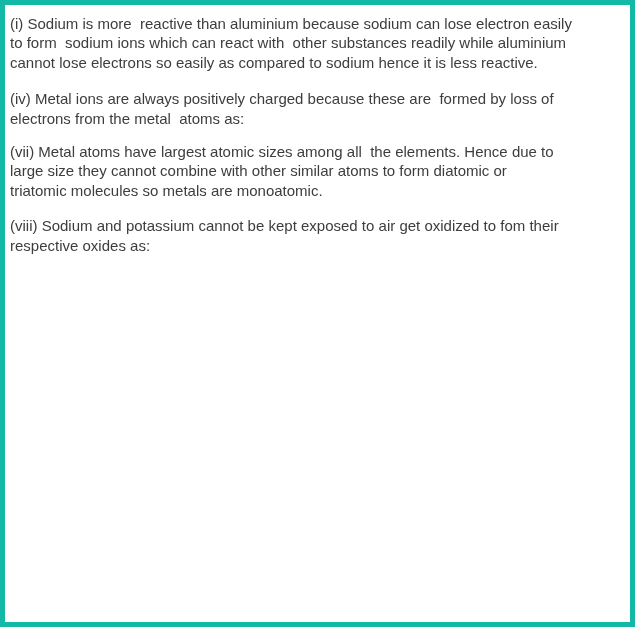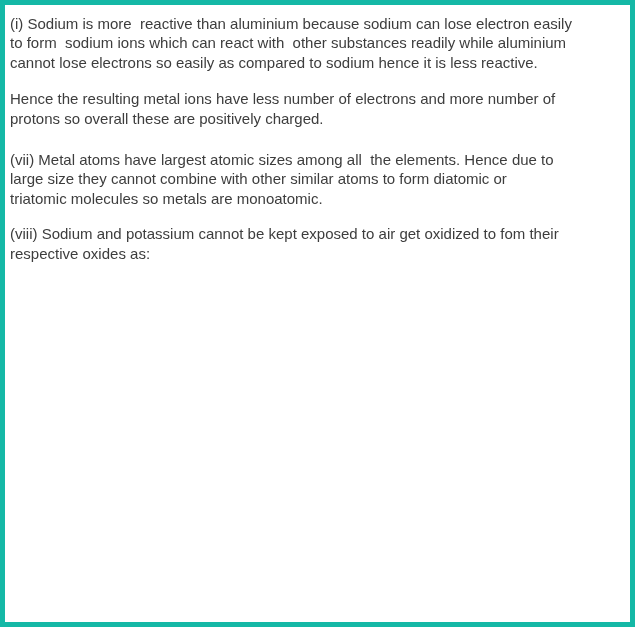--- a/index.html
+++ b/index.html
@@ -36,20 +36,20 @@
   .m-i { margin-bottom: 16px; }
   .m-last { margin-bottom: 0; }
 </style>
 </head>
 <body>
 
 <div class="page">
   <p class="para">(i) Sodium is more  reactive than aluminium because sodium can lose electron easily
 to form  sodium ions which can react with  other substances readily while aluminium
 cannot lose electrons so easily as compared to sodium hence it is less reactive.</p>
-  <p class="para m-e">Hence the resulting metal ions have less number of electrons and more number of
-protons so overall these are positively charged.</p>
+  <p class="para m-d">(iv) Metal ions are always positively charged because these are  formed by loss of
+electrons from the metal  atoms as:</p>
   <p class="para m-i">(vii) Metal atoms have largest atomic sizes among all  the elements. Hence due to
 large size they cannot combine with other similar atoms to form diatomic or
 triatomic molecules so metals are monoatomic.</p>
   <p class="para m-last">(viii) Sodium and potassium cannot be kept exposed to air get oxidized to fom their
 respective oxides as:</p>
 </div>
 
 </body></html>

